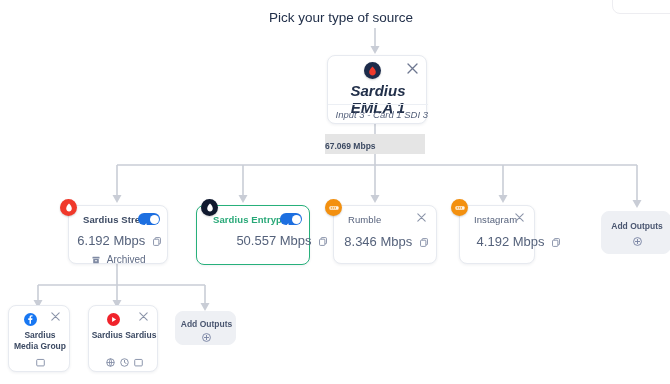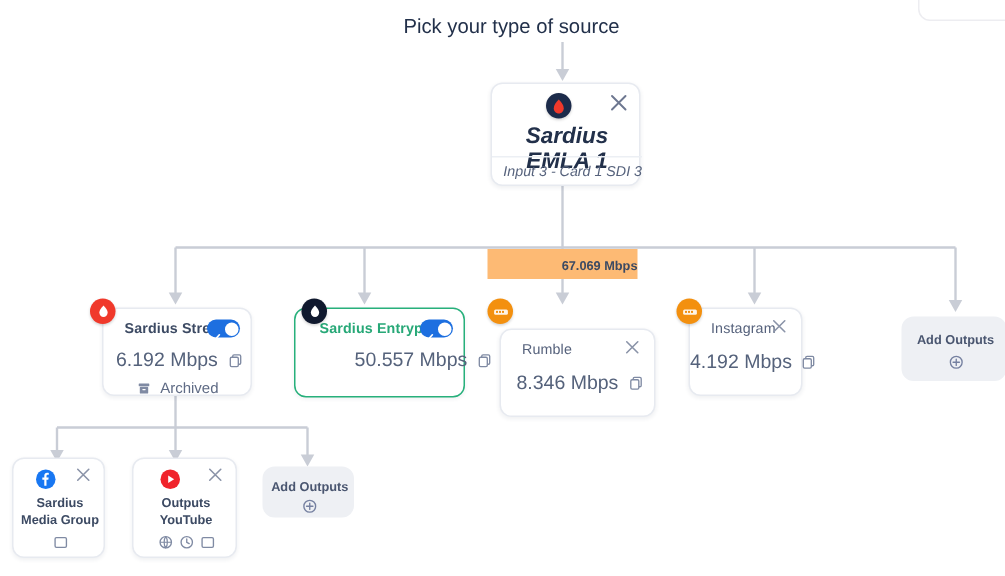--- a/index.html
+++ b/index.html
@@ -130,21 +130,21 @@
     <div class="close" style="right:7px;top:7px;">
       <svg width="11" height="11" viewBox="0 0 11 11">
           <path d="M1 1 L10 10 M10 1 L1 10" stroke="#6d7790" stroke-width="1.3" fill="none" stroke-linecap="round"></path>
         </svg>
     </div>
     <div class="bigtitle abs" style="left:0;top:26px;width:100px;">Sardius EMLA 1</div>
     <div class="abs" style="left:0;top:48px;width:100px;height:1px;background:#eceff4;"></div>
     <div class="sub abs" style="left:0;top:53px;width:100px;">Input 3 - Card 1 SDI 3</div>
   </div>
 
-  <div class="abs" style="left:325px;top:134px;width:100px;text-align:right;background:#fdba74;padding:1px 0;margin-top:32px;">
+  <div class="abs" style="left:325px;top:134px;width:100px;text-align:left;background:#e5e5e5;padding:1px 0;">
     <span class="rate-big">67.069 Mbps</span>
   </div>
 
   <div class="node" style="left:68px;top:205px;width:100px;height:59px;">
     <div class="title abs" style="left:14px;top:8px;">Sardius Stream</div>
     <div class="toggle" style="right:7px;top:7px;">
       <span class="tick">
         <svg width="6" height="6" viewBox="0 0 8 8">
             <path d="M1 4 L3 6 L7 1.6" stroke="#fff" stroke-width="1.5" fill="none" stroke-linecap="round" stroke-linejoin="round"></path>
           </svg>
@@ -196,21 +196,21 @@
           </svg>
       </span>
     </div>
   </div>
   <span class="badge" style="left:201px;top:199px;background:#10192e;">
     <svg width="8" height="9" viewBox="0 0 9 10">
         <path d="M4.5 0.6 C6.5 2.7 7.6 4.3 7.6 6 C7.6 8 6.2 9.4 4.5 9.4 C2.8 9.4 1.4 8 1.4 6 C1.4 4.3 2.5 2.7 4.5 0.6 Z" fill="#ffffff"></path>
       </svg>
   </span>
 
-  <div class="node" style="left:333px;top:219px;width:104px;height:59px;">
+  <div class="node" style="left:333px;top:205px;width:104px;height:59px;">
     <div class="title abs" style="left:14px;top:8px;font-weight:normal;color:#56627c;">Rumble</div>
     <div class="close" style="right:7px;top:7px;">
       <svg width="9" height="9" viewBox="0 0 11 11">
           <path d="M1 1 L10 10 M10 1 L1 10" stroke="#8a93a8" stroke-width="1.3" fill="none" stroke-linecap="round"></path>
         </svg>
     </div>
     <div class="abs" style="left:0;top:26px;width:104px;text-align:center;">
       <span class="rate">8.346 Mbps</span>
       <span style="display:inline-block;vertical-align:-1px;margin-left:3px;">
         <svg width="8" height="9" viewBox="0 0 9 10">
@@ -229,21 +229,21 @@
       </svg>
   </span>
 
   <div class="node" style="left:459px;top:205px;width:76px;height:59px;">
     <div class="title abs" style="left:14px;top:8px;font-weight:normal;color:#56627c;">Instagram</div>
     <div class="close" style="right:7px;top:7px;">
       <svg width="9" height="9" viewBox="0 0 11 11">
           <path d="M1 1 L10 10 M10 1 L1 10" stroke="#8a93a8" stroke-width="1.3" fill="none" stroke-linecap="round"></path>
         </svg>
     </div>
-    <div class="abs" style="left:0;top:26px;width:100px;text-align:left;">
+    <div class="abs" style="left:0;top:26px;width:100px;text-align:right;">
       <span class="rate">4.192 Mbps</span>
       <span style="display:inline-block;vertical-align:-1px;margin-left:3px;">
         <svg width="8" height="9" viewBox="0 0 9 10">
             <rect x="2.4" y="0.6" width="6" height="7" rx="1" fill="none" stroke="#7f8aa3" stroke-width="1"></rect>
             <rect x="0.6" y="2.4" width="6" height="7" rx="1" fill="#fff" stroke="#7f8aa3" stroke-width="1"></rect>
           </svg>
       </span>
     </div>
   </div>
   <span class="badge" style="left:451px;top:199px;background:#f3900f;">
@@ -292,21 +292,21 @@
       <svg width="13" height="13" viewBox="0 0 16 16">
           <circle cx="8" cy="8" r="8" fill="#f0232b"></circle>
           <path d="M6.3 4.9 L11.2 8 L6.3 11.1 Z" fill="#fff"></path>
         </svg>
     </div>
     <div class="close" style="right:6px;top:6px;">
       <svg width="9" height="9" viewBox="0 0 11 11">
           <path d="M1 1 L10 10 M10 1 L1 10" stroke="#8a93a8" stroke-width="1.3" fill="none" stroke-linecap="round"></path>
         </svg>
     </div>
-    <div class="abs" style="left:2px;top:24px;width:66px;text-align:center;font-size:8.5px;font-weight:bold;color:#3c4a63;line-height:11px;">Outputs YouTube</div>
+    <div class="abs" style="left:2px;top:24px;width:66px;text-align:center;font-size:8.5px;font-weight:bold;color:#3c4a63;line-height:11px;">Sardius Sardius</div>
     <div class="ctr" style="left:0;top:50px;width:70px;height:12px;gap:5px;">
       <span>
         <svg width="9" height="9" viewBox="0 0 10 10">
             <circle cx="5" cy="5" r="4.2" fill="none" stroke="#7f8aa3" stroke-width="1"></circle>
             <path d="M0.9 5 L9.1 5 M5 0.8 C6.6 2.6 6.6 7.4 5 9.2 C3.4 7.4 3.4 2.6 5 0.8" fill="none" stroke="#7f8aa3" stroke-width=".9"></path>
           </svg>
       </span>
       <span>
         <svg width="9" height="9" viewBox="0 0 10 10">
             <circle cx="5" cy="5" r="4.2" fill="none" stroke="#7f8aa3" stroke-width="1"></circle>

